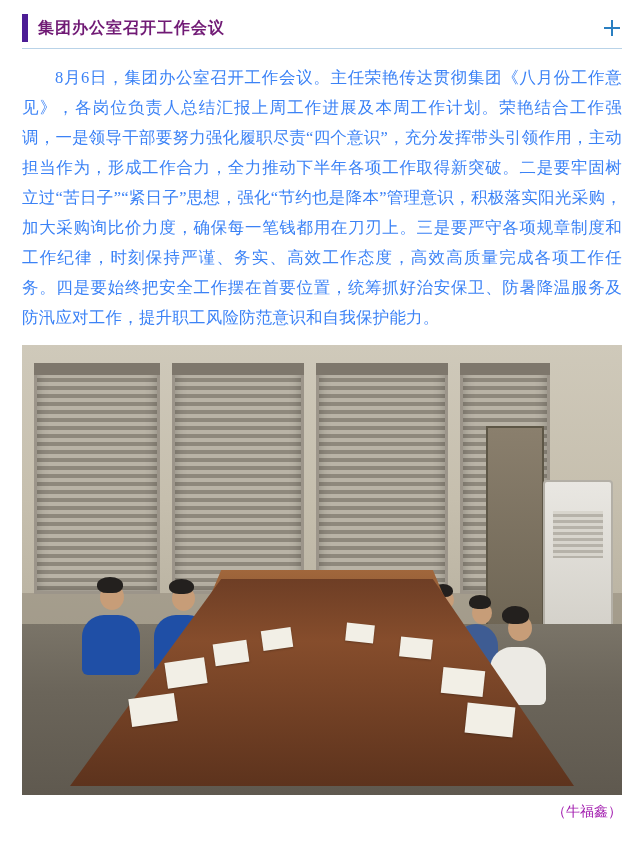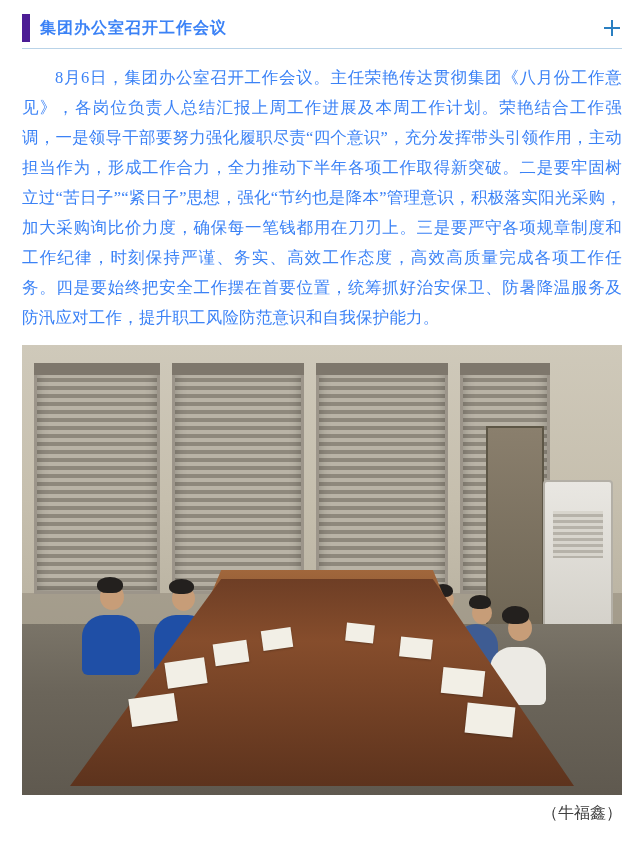--- a/index.html
+++ b/index.html
@@ -25,26 +25,26 @@
 
   
   .title-bar {
     position: relative;
     margin: 14px 22px 0 22px;
     height: 34px;
     border-bottom: 1px solid #b9d3e8;
   }
   .title-box {
     display: inline-block;
-    border-left: 8px solid #4c1d95;
+    border-left: 6px solid #4c1d95;
     padding: 3px 12px 3px 10px;
     font-family: "Liberation Sans", "DejaVu Sans", sans-serif;
     font-size: 16px;
     font-weight: bold;
-    color: #3b82f6;
+    color: #701a75;
     letter-spacing: 1px;
     line-height: 22px;
   }
   .plus-icon {
     position: absolute;
     right: 2px;
     top: 6px;
     width: 16px;
     height: 16px;
     color: #2a7fc1;
@@ -188,22 +188,22 @@
   }
   .paper {
     position: absolute;
     background: #f2efe6;
     transform: rotate(-8deg);
     box-shadow: 0 1px 2px rgba(0,0,0,.25);
   }
   .caption {
     margin: 8px 22px 0 22px;
     text-align: right;
-    font-size: 16px;
-    color: #404040;
+    font-size: 14px;
+    color: #a21caf;
     font-family: Liberation Mono, monospace;
   }
 </style>
 </head>
 <body>
 
 <div class="page">
 
   <div class="title-bar">
     <div class="title-box">集团办公室召开工作会议</div>

